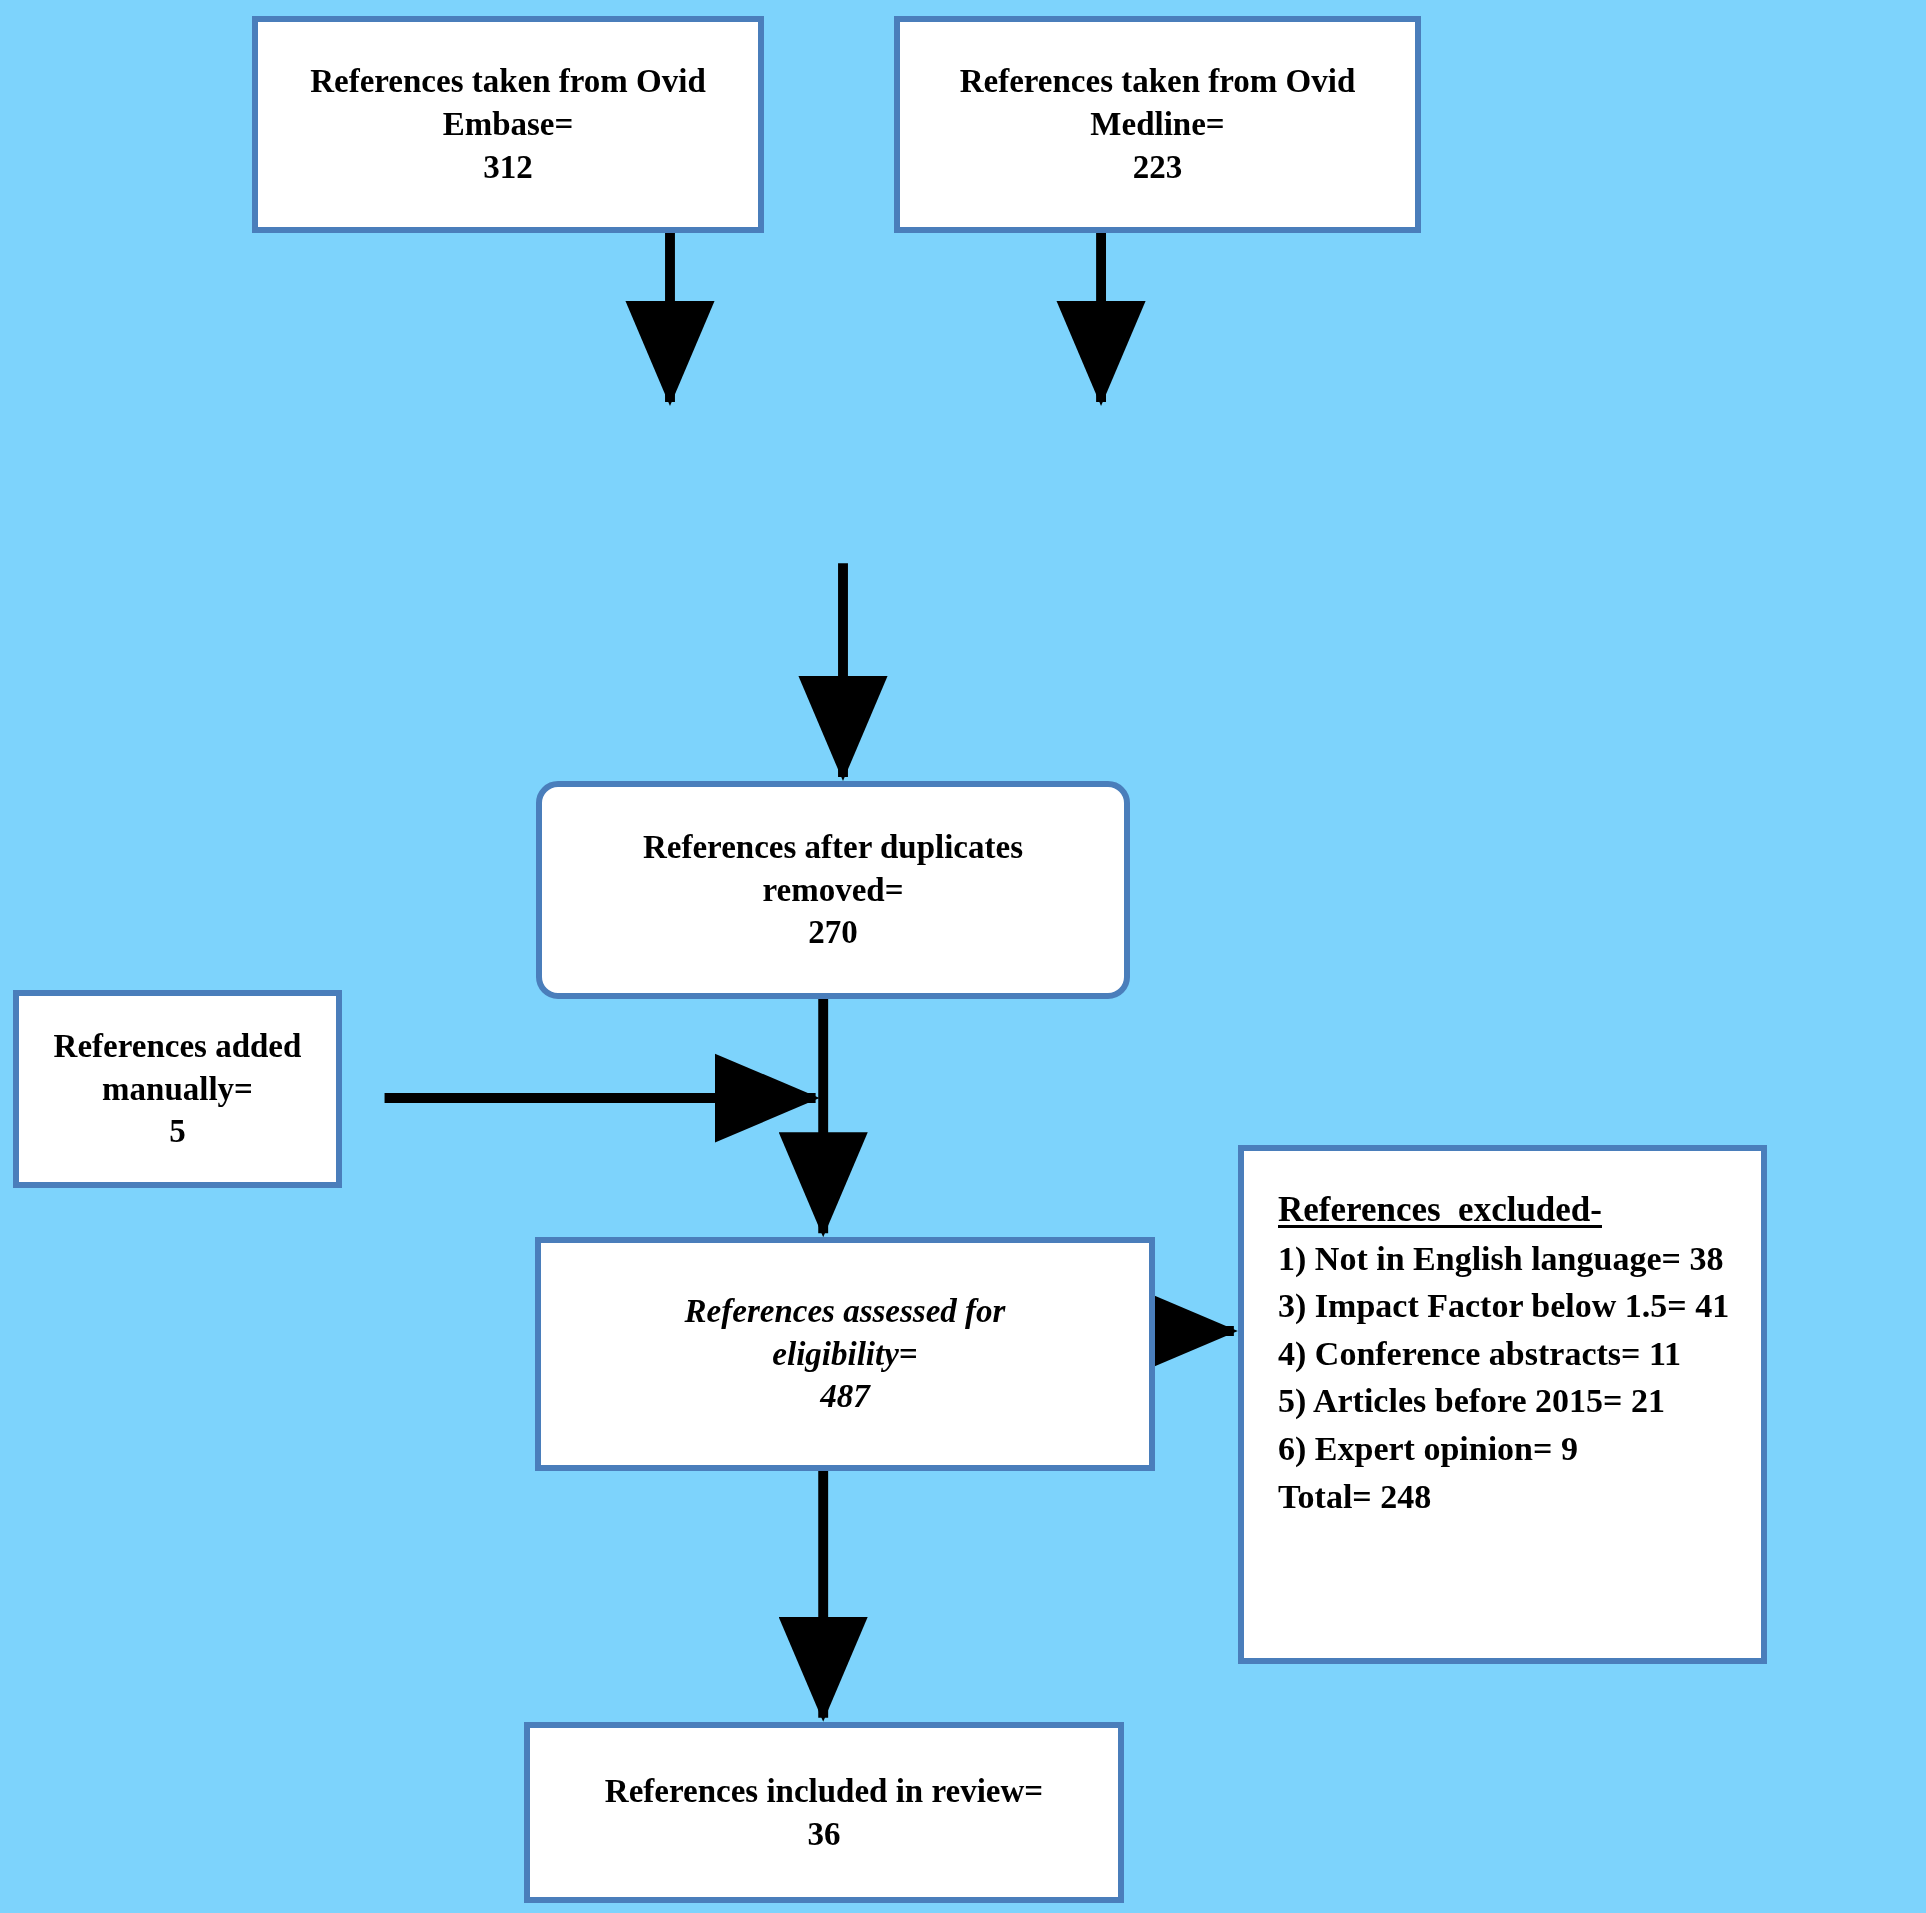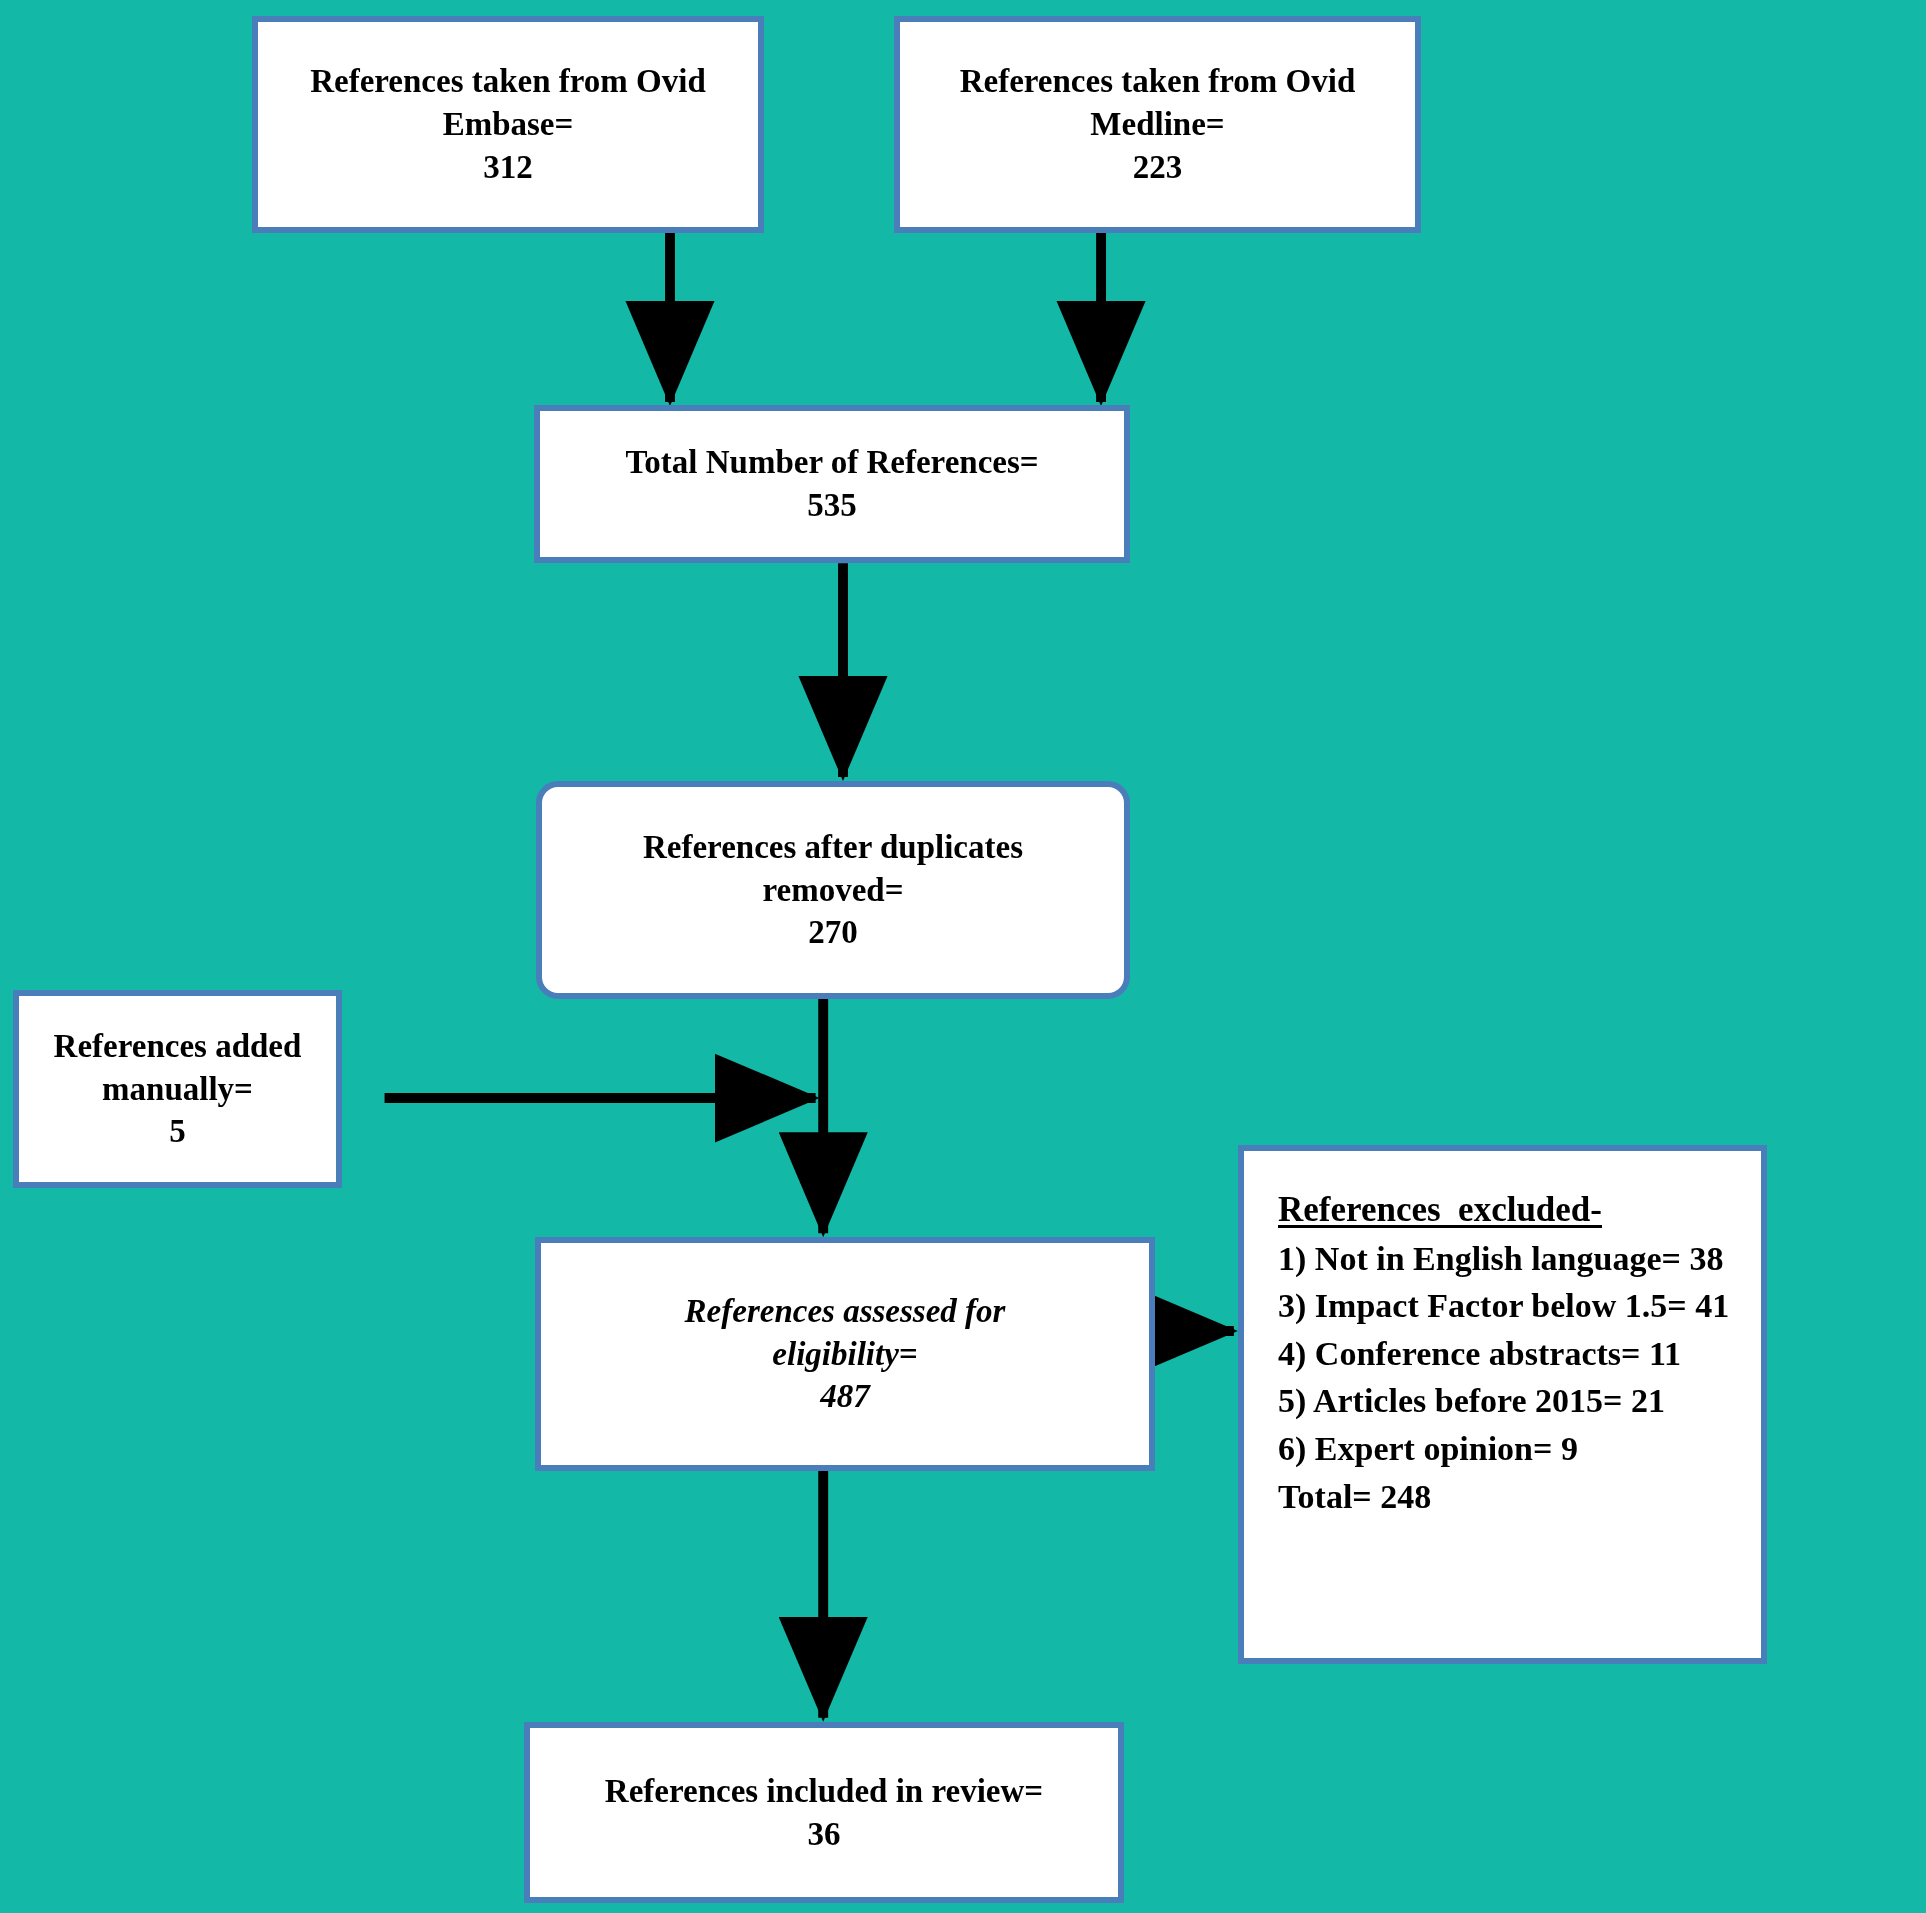--- a/index.html
+++ b/index.html
@@ -1,18 +1,18 @@
 <!DOCTYPE html>
 <html style="font-size:9.3px"><head>
 <meta charset="utf-8">
 <style>
   html,body{margin:0;padding:0;background:#ffffff;}
   body{width:1926px;height:1913px;overflow:hidden;
        font-family:"Liberation Serif","DejaVu Serif",serif;color:#000;}
-  #stage{position:relative;width:1926px;height:1913px;background:#14b8a6;}
+  #stage{position:relative;width:1926px;height:1913px;background:#7dd3fc;}
   svg#wires{position:absolute;left:0;top:0;width:1926px;height:1913px;pointer-events:none;}
   .node{position:absolute;box-sizing:border-box;background:#ffffff;
         border:6.4px solid #4a7ebb;display:flex;flex-direction:column;
         align-items:center;justify-content:center;}
   .node .ln{display:block;text-align:center;line-height:1.30;
             font-size:33px;font-weight:600;white-space:pre;}
   .node.listbox{align-items:flex-start;justify-content:flex-start;
                 padding:34px 0 0 34px;}
   .listbox .hdr{font-size:35px;font-weight:700;text-decoration:underline;
                 text-underline-offset:4.1px;line-height:1.42;white-space:pre;}
@@ -54,24 +54,20 @@
     <span class="ln">Embase=</span>
     <span class="ln">312</span>
   </div>
 
   <div class="node" id="nMedline">
     <span class="ln">References taken from Ovid</span>
     <span class="ln">Medline=</span>
     <span class="ln">223</span>
   </div>
 
-  <div class="node" id="nTotal">
-    <span class="ln">Total Number of References=</span>
-    <span class="ln">535</span>
-  </div>
 
   <div class="node" id="nDuplic">
     <span class="ln">References after duplicates</span>
     <span class="ln">removed=</span>
     <span class="ln">270</span>
   </div>
 
   <div class="node" id="nManual">
     <span class="ln">References added</span>
     <span class="ln">manually=</span>

